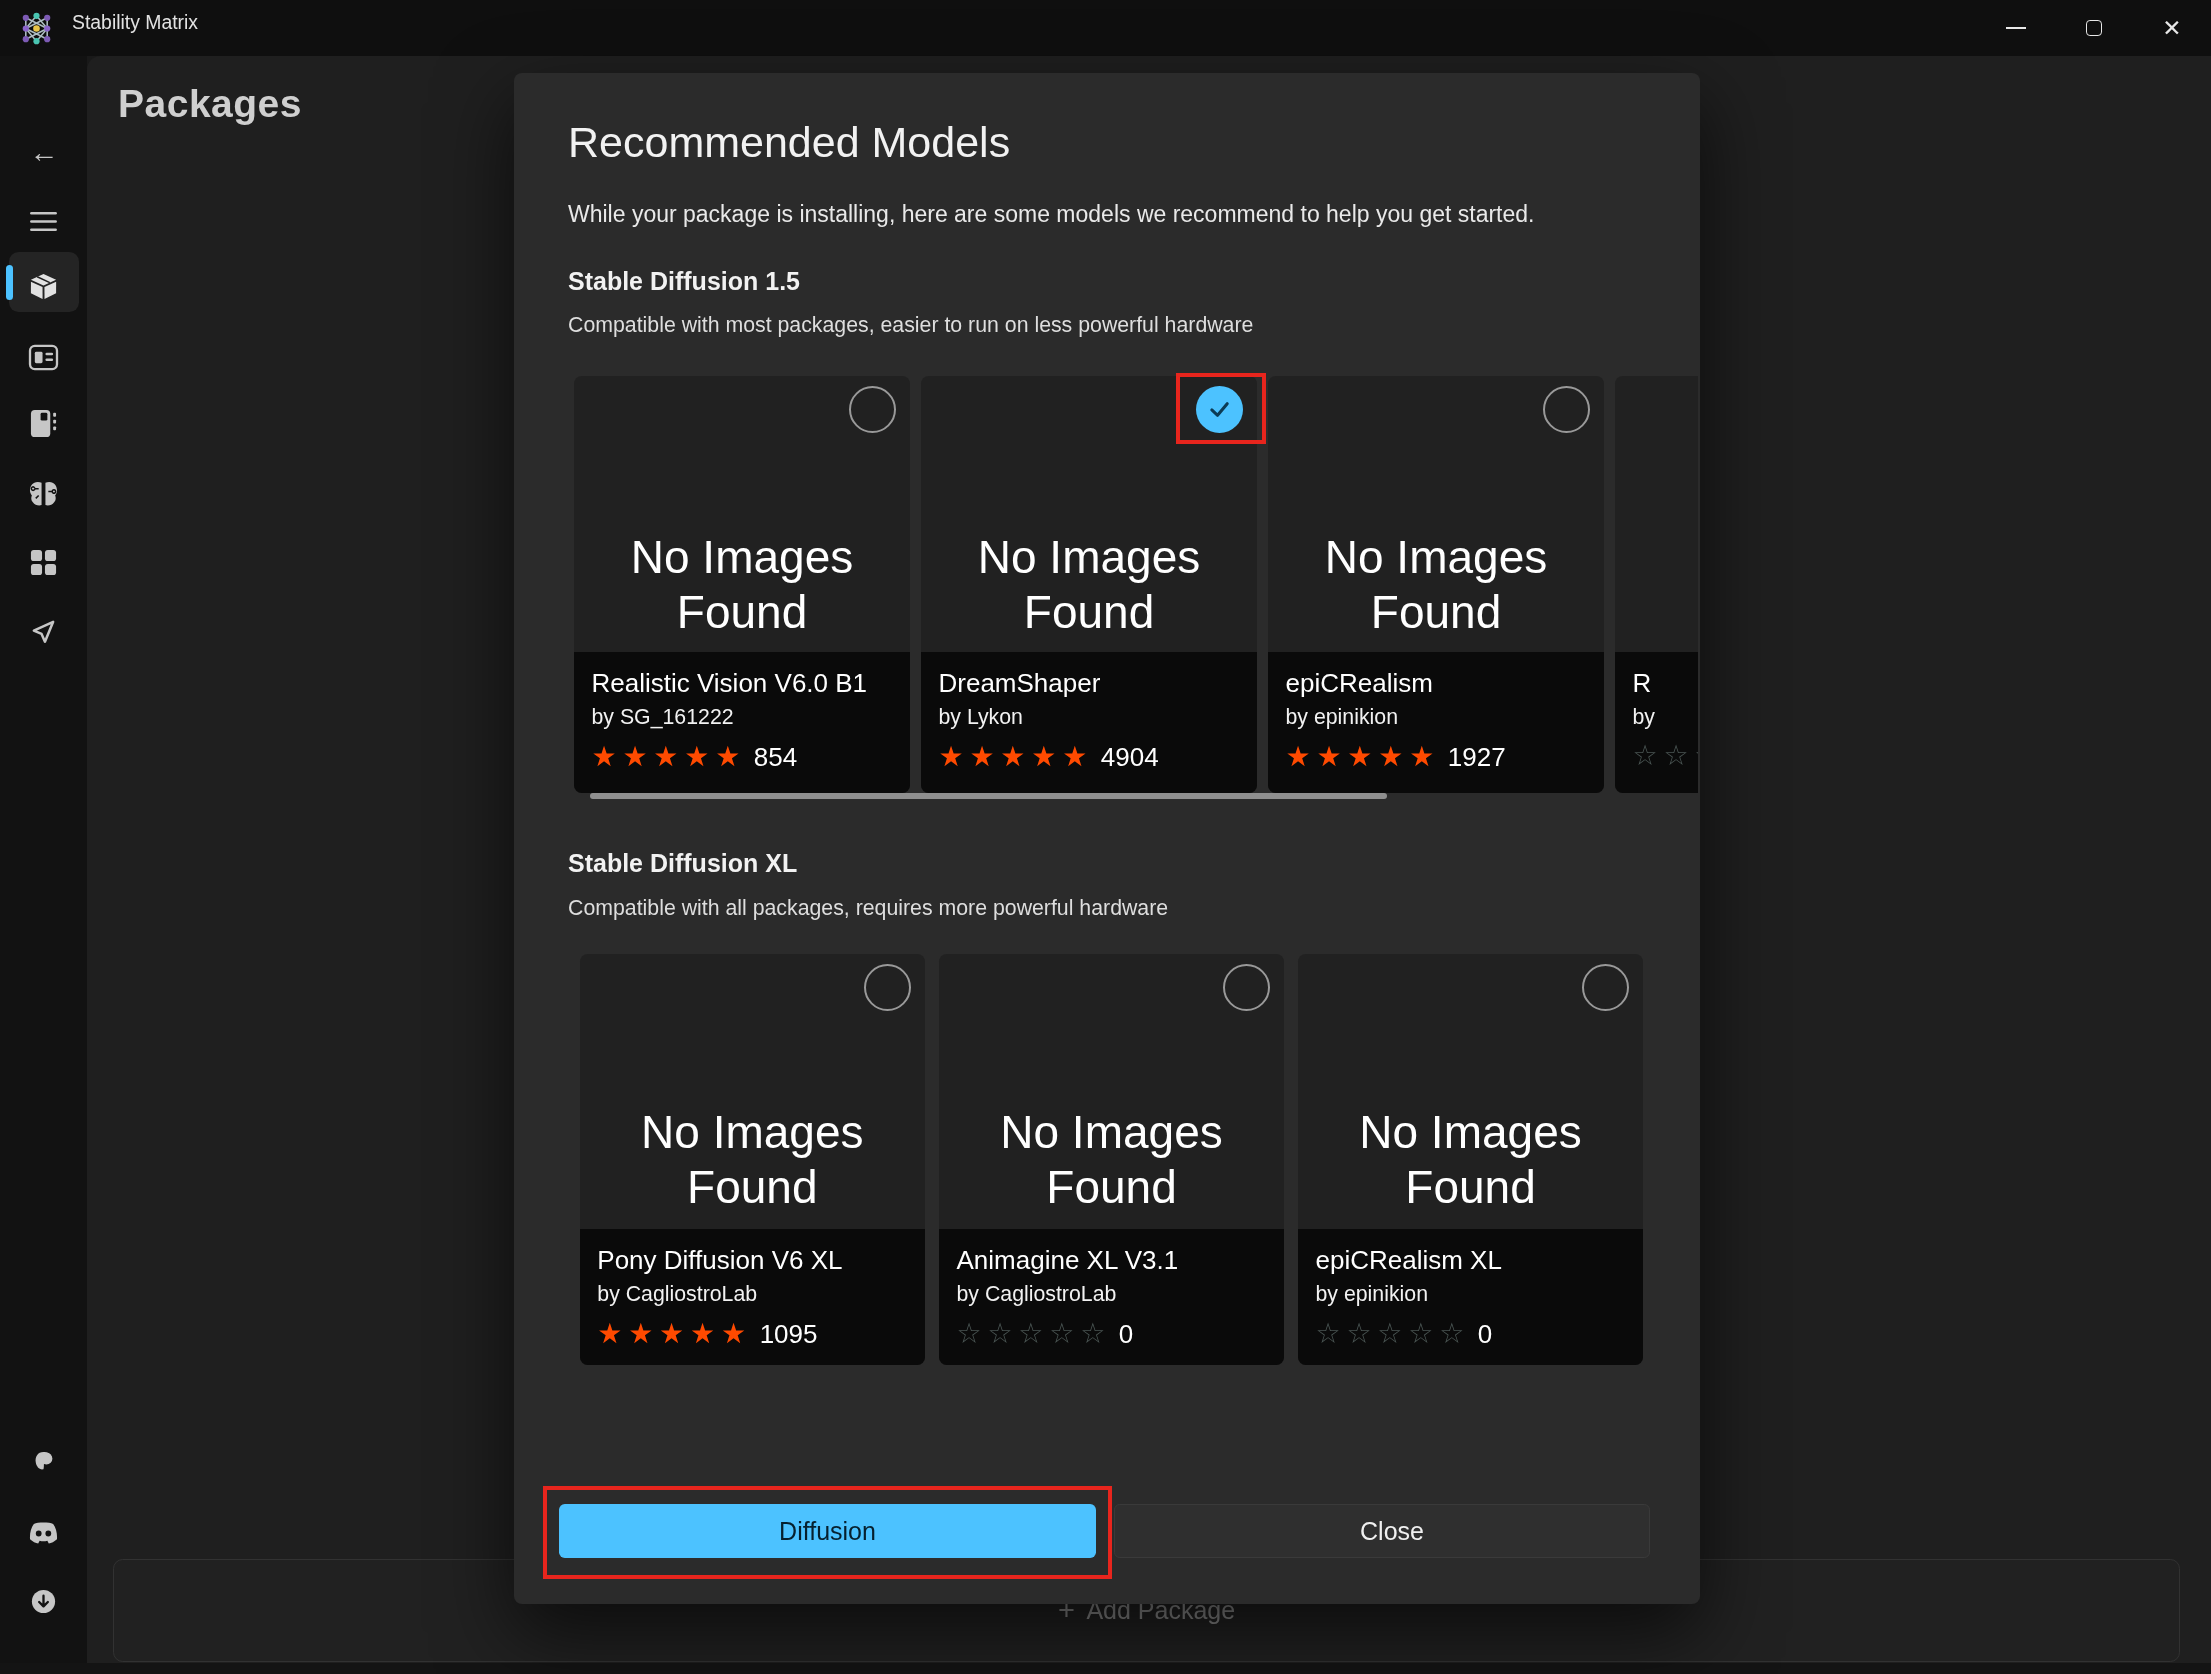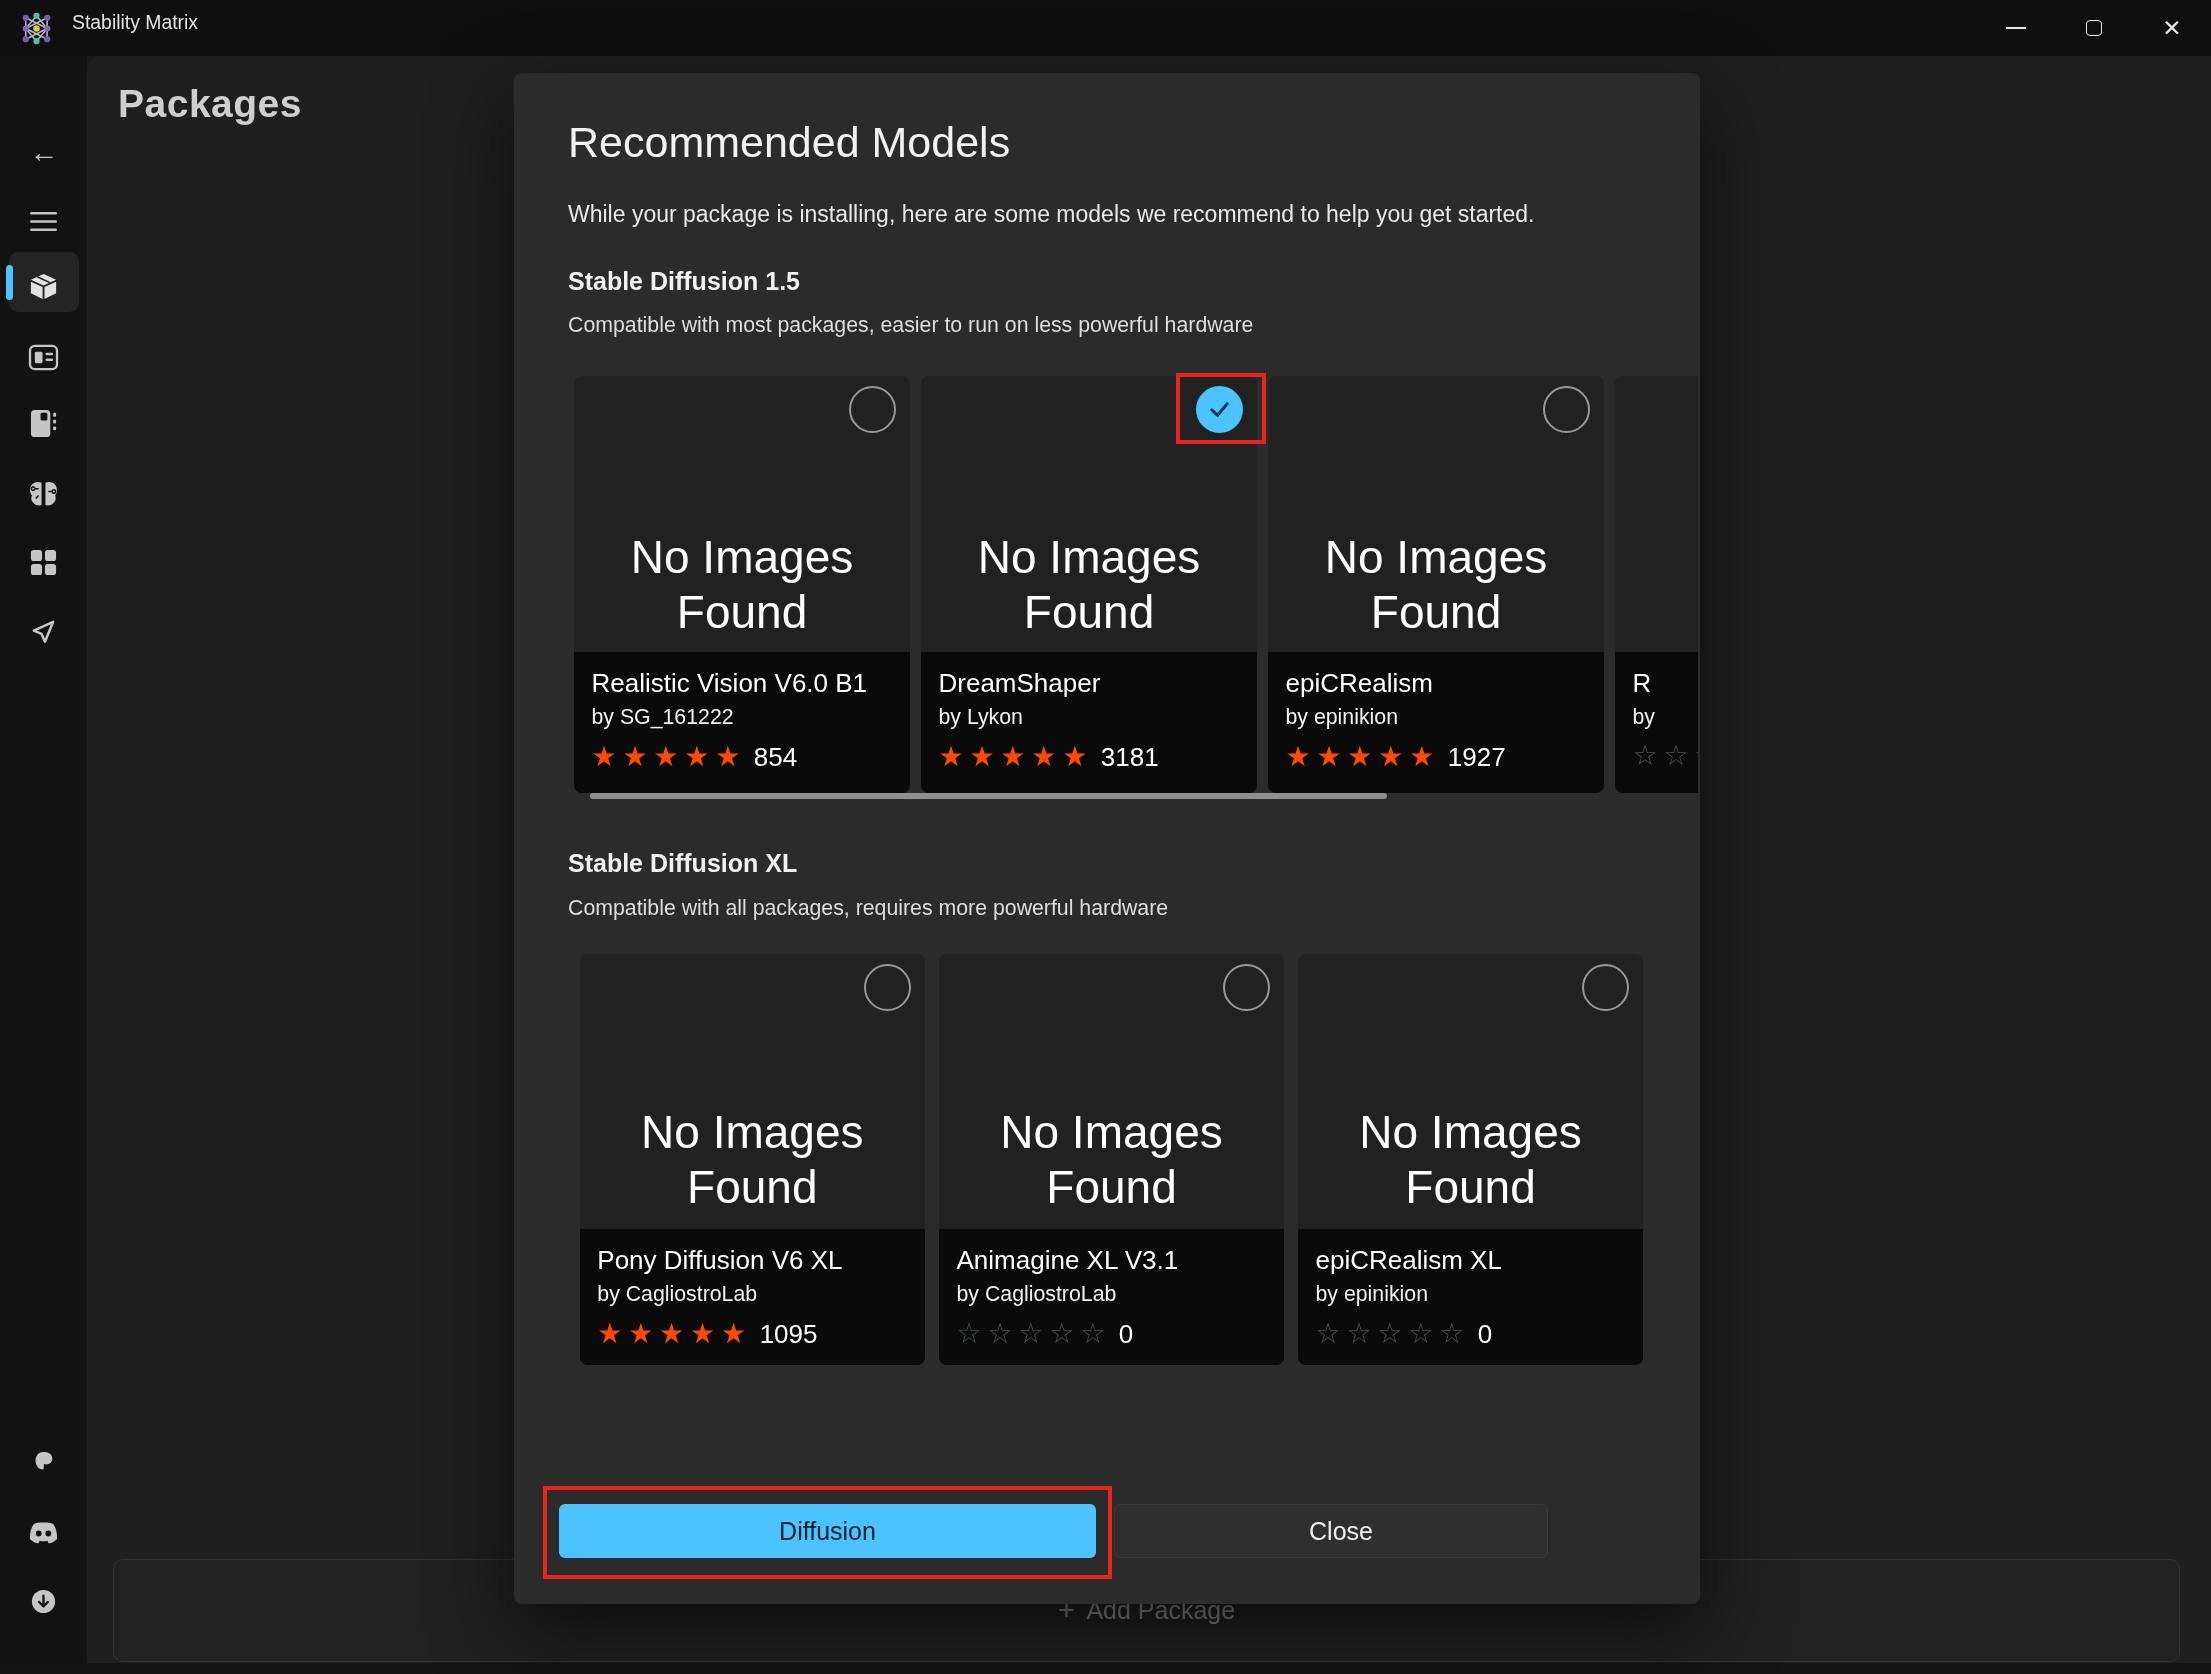--- a/index.html
+++ b/index.html
@@ -58,21 +58,21 @@
   .star.empty{color:var(--star-empty,#4A5553);}
   .count{font-size:26px;color:#ffffff;margin-left:7.8px;}
   .check-circle{position:absolute;top:9.7px;right:13.6px;width:47px;height:47px;border-radius:50%;border:2.9px solid #999999;display:flex;align-items:center;justify-content:center;}
   .check-circle svg{display:none;}
   .check-circle.checked{border:none;background:var(--accent,#4CC2FF);}
   .check-circle.checked svg{display:block;}
   .hscroll{position:absolute;left:15.5px;top:417px;width:797px;height:5.8px;border-radius:2.9px;background:#8f8f8f;}
 
   .btn{position:absolute;top:1431px;height:54px;border-radius:5.8px;display:flex;align-items:center;justify-content:center;font-size:25px;}
   .btn-download{left:45px;width:537px;background:var(--accent,#4CC2FF);color:#06202e;}
-  .btn-close{left:600px;width:434px;background:#2f2f2f;border:1px solid #3a3a3a;color:#f0f0f0;padding-left:20px;}
+  .btn-close{left:600px;width:536px;background:#2f2f2f;border:1px solid #3a3a3a;color:#f0f0f0;padding-left:20px;}
 
   
   .annotation{position:absolute;border:4.9px solid var(--annotation,#E8251D);z-index:50;}
   .anno-checkbox{left:1176px;top:373px;width:90px;height:71px;}
   .anno-download{left:543px;top:1486px;width:569px;height:93px;}
 </style>
 </head>
 <body>
 
 <div class="stage">
@@ -255,21 +255,21 @@
           <div class="strip-title">DreamShaper</div>
           <div class="strip-author">by Lykon</div>
           <div class="stars-row">
             <span class="stars" style="display: inline-flex;">
                 <span class="star filled">★</span>
                 <span class="star filled">★</span>
                 <span class="star filled">★</span>
                 <span class="star filled">★</span>
                 <span class="star filled">★</span>
               </span>
-            <span class="count">3181</span>
+            <span class="count">4904</span>
           </div>
         </div>
       </div>
 
       <div class="model-card" style="left:694px;">
         <div class="placeholder">No Images Found</div>
         <div class="check-circle">
           
         </div>
         <div class="card-strip">

